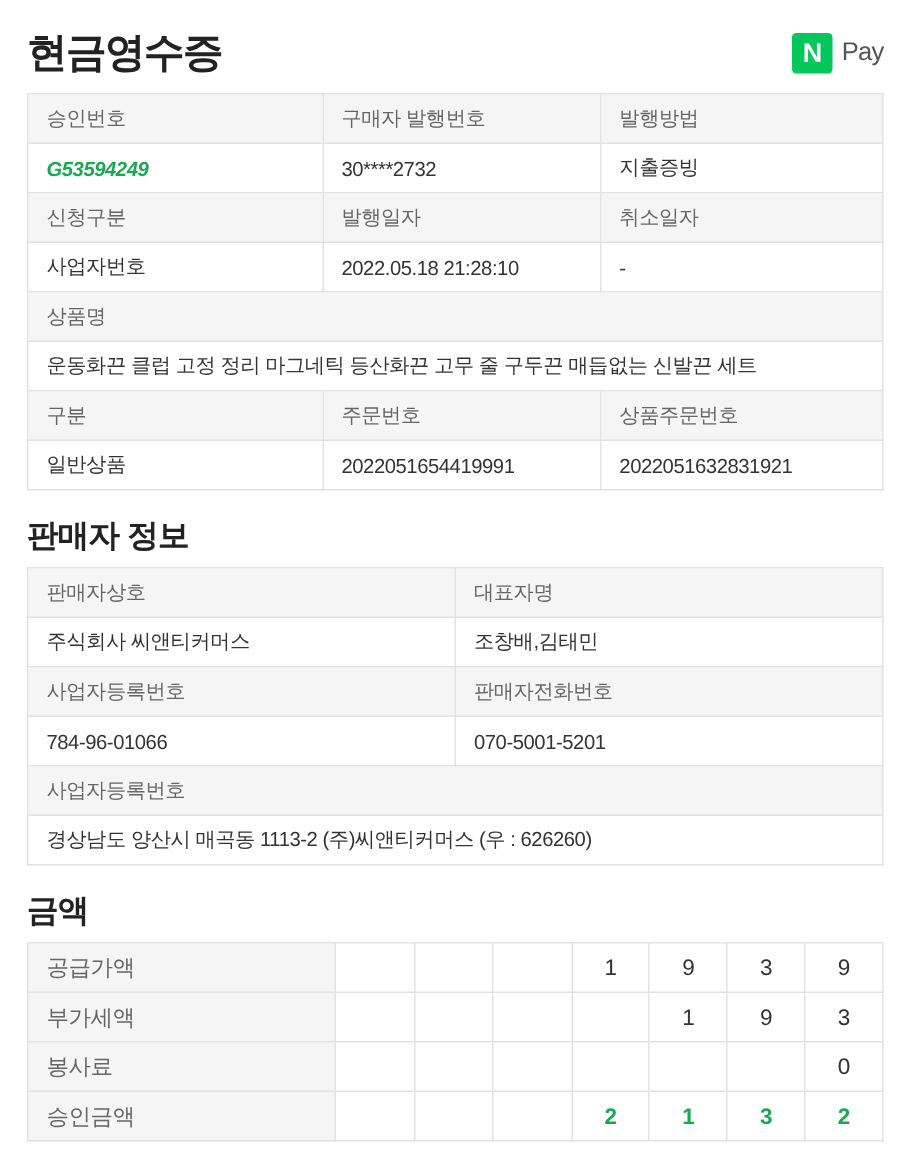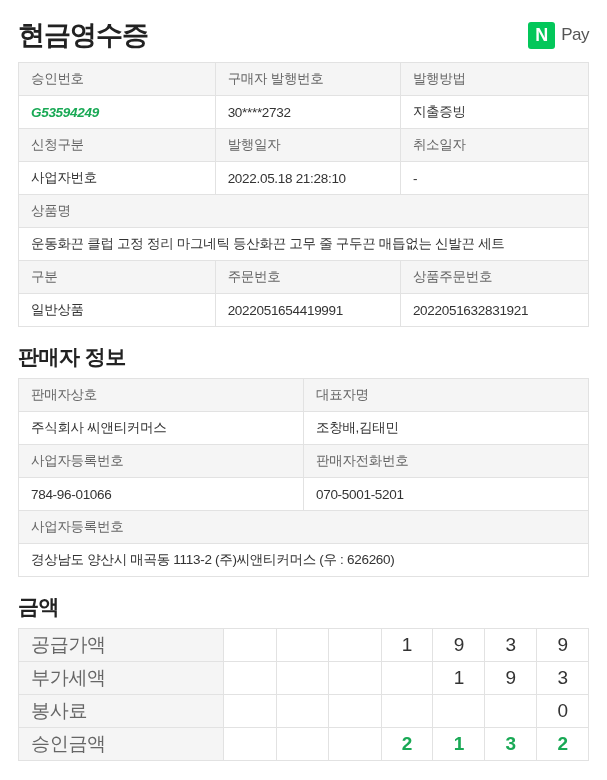--- a/index.html
+++ b/index.html
@@ -89,21 +89,21 @@
     font-size: 21px;
     font-weight: bold;
     color: #222222;
     margin: 16px 0 7px 0;
     letter-spacing: -0.5px;
   }
   
   .amount-table td {
     border: 1px solid #e2e2e2;
     height: 33px;
-    font-size: 19px;
+    font-size: 15px;
     vertical-align: middle;
     letter-spacing: -0.3px;
   }
   .amount-table td.hd {
     background: #f5f5f5;
     color: #666666;
     padding: 0 12px;
     text-align: left;
   }
   .amount-table td.digit {

